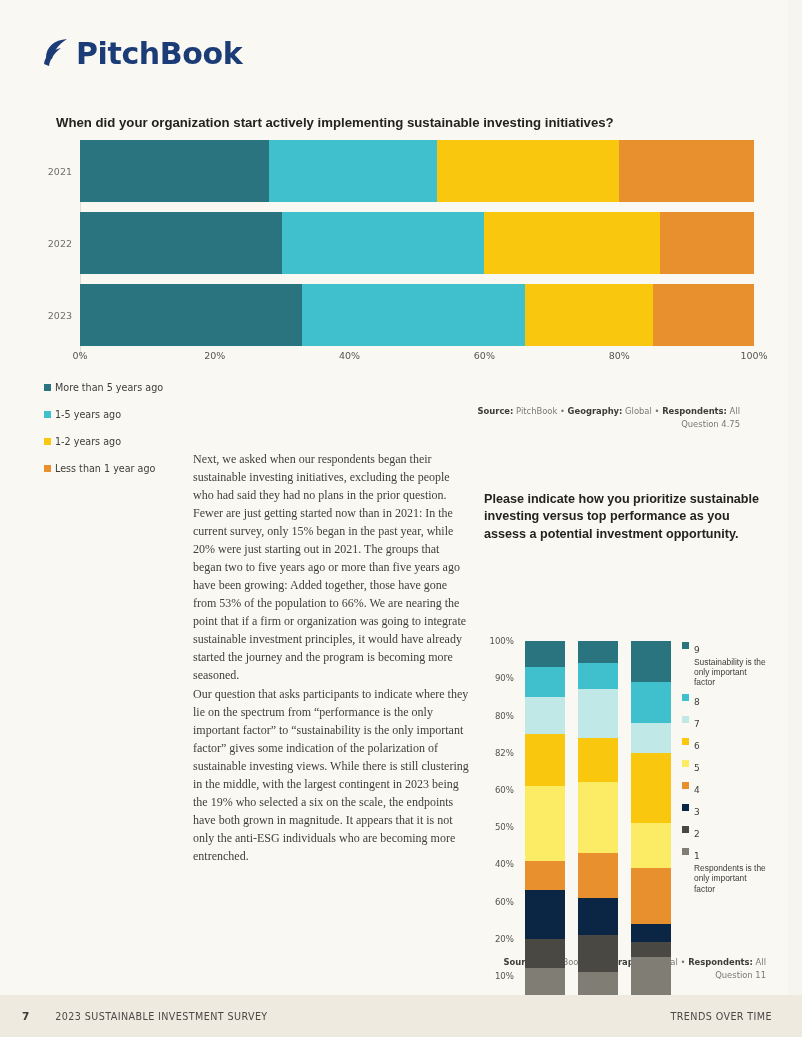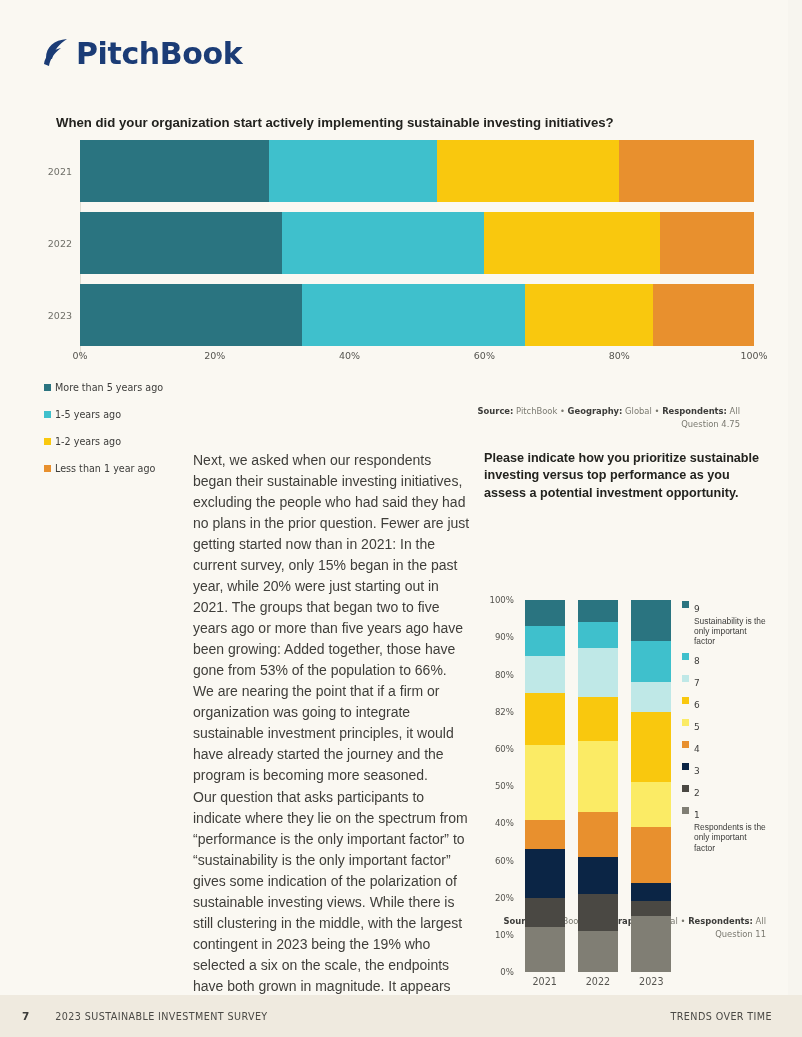--- a/index.html
+++ b/index.html
@@ -46,27 +46,27 @@
   .lg-sw { width: 7px; height: 7px; display: block; }
 
   
   .source { font-size: 8.4px; color: #7a7970; text-align: right; line-height: 1.5;
             font-family: "DejaVu Sans", sans-serif; }
   .source b { color: #3c3c3a; font-weight: 700; }
   #top-source { position: absolute; right: 48px; top: 405px; width: 320px; }
 
   
   #body-col { position: absolute; left: 193px; top: 450px; width: 278px; }
-  #body-col p { font-size: 14px; line-height: 1.50; color: #3f3e3a; text-align: left;
-                font-family: Liberation Sans, sans-serif; }
+  #body-col p { font-size: 12px; line-height: 1.50; color: #3f3e3a; text-align: left;
+                font-family: Liberation Serif, serif; }
   #body-col p + p { margin-top: 1px; }
 
   
   #right-col { position: absolute; left: 484px; top: 450px; width: 282px; }
-  #right-q { font-weight: 700; color: #23231f; font-size: 12.6px; line-height: 1.38; }
+  #right-q { font-weight: 700; color: #23231f; font-size: 12.6px; line-height: 1.38; margin-top: 41px; }
 
   #vchart { position: relative; margin-top: 12px; height: 395px; }
   .vaxis { position: absolute; left: 0; top: 86px; width: 34px; height: 372px; }
   .vtick { position: absolute; right: 4px; font-size: 8.6px; color: #55544f; transform: translateY(-50%);
            font-family: "DejaVu Sans", sans-serif; }
   .vplot { position: absolute; left: 34px; top: 86px; width: 160px; height: 372px;
            display: flex; justify-content: space-around; align-items: flex-end; }
   .vcol { width: 40px; height: 100%; display: flex; flex-direction: column; }
   .vseg { width: 100%; }
   .vxlabels { position: absolute; left: 34px; top: 462px; width: 160px;

